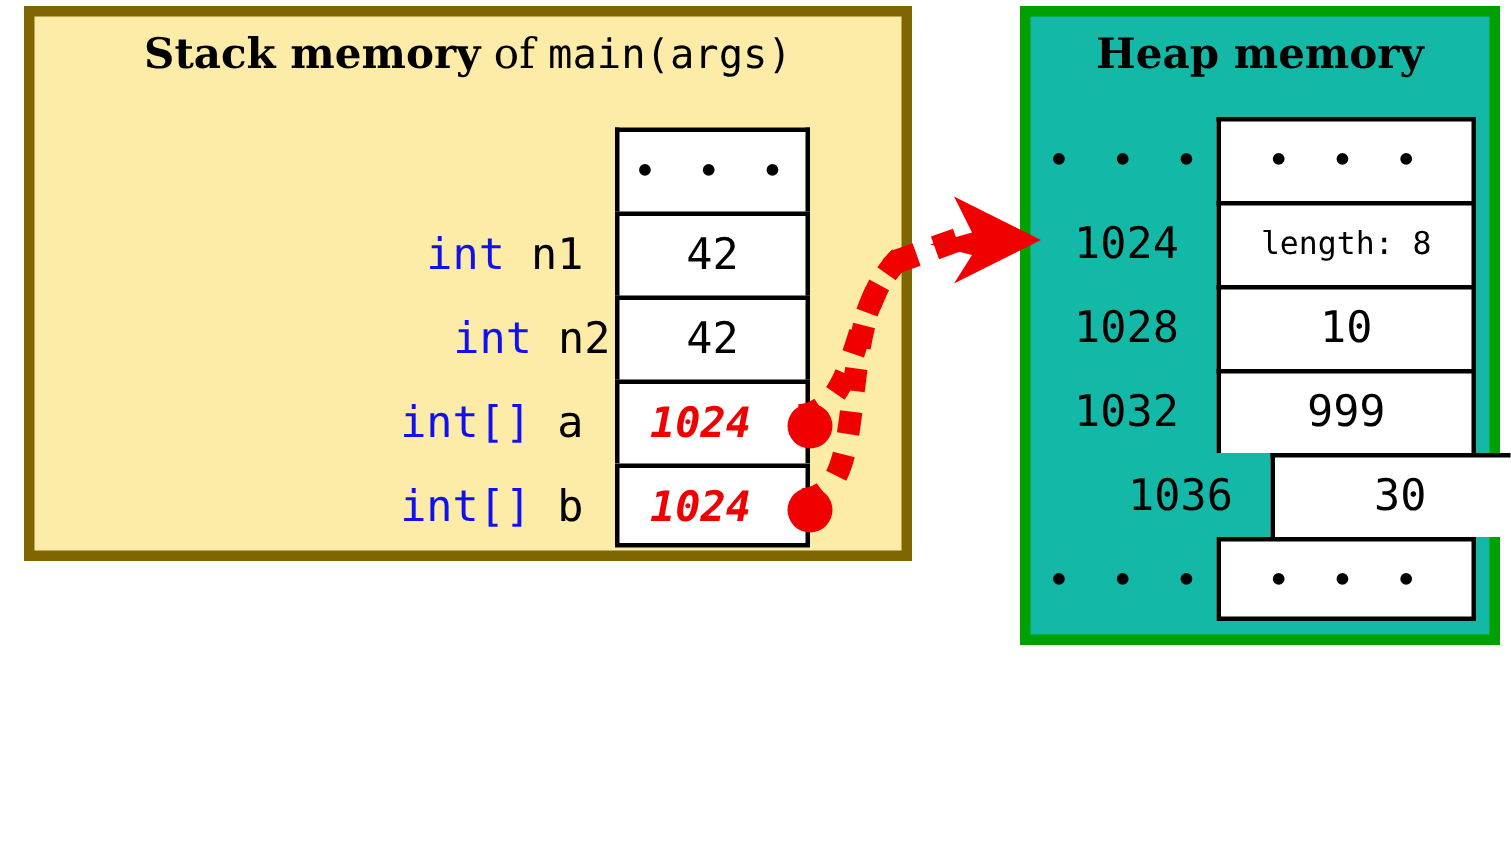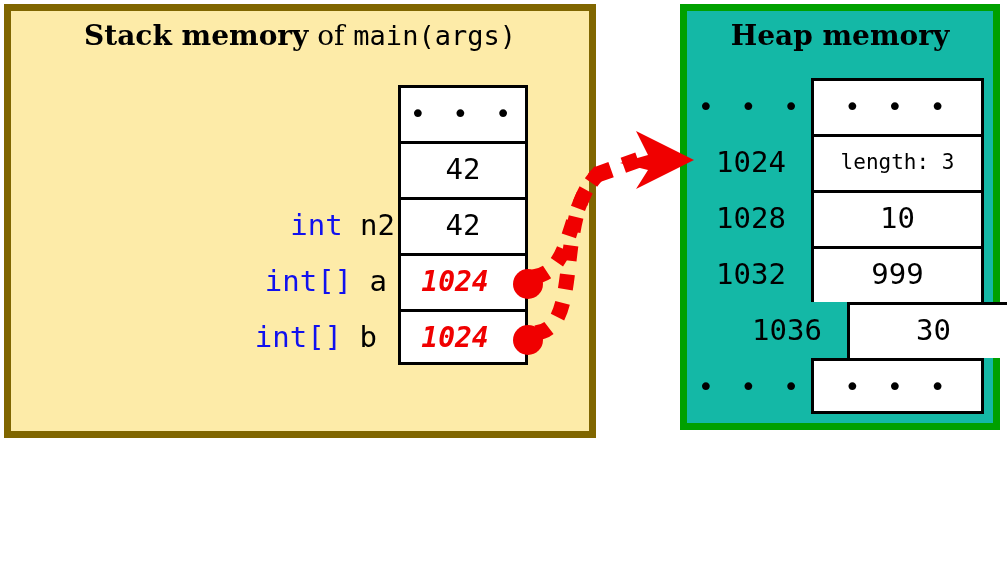--- a/index.html
+++ b/index.html
@@ -11,24 +11,24 @@
     width: 1007px;
     height: 561px;
     position: relative;
     overflow: hidden;
     font-family: "DejaVu Sans Mono", monospace;
   }
 
   
   #stack-panel {
     position: absolute;
-    left: 4px;
+    left: 16px;
     top: 4px;
     width: 592px;
-    height: 434px;
+    height: 370px;
     box-sizing: border-box;
     background: #fdeba8;
     border: 7px solid #806600;
     z-index: 2;
   }
   #stack-title {
     position: absolute;
     left: 0;
     top: 8px;
     width: 100%;
@@ -204,32 +204,36 @@
     <span class="bold-serif">Stack memory</span><span class="plain-serif"> of </span><span class="mono">main(args)</span>
   </div>
 
   <div class="stack-row" style="top:74px;">
     <div class="stack-cell">
       <span class="dots">• • •</span>
     </div>
   </div>
 
   <div class="stack-row" style="top:130px;">
+    <div class="stack-label">
+      <span class="type">int</span>
+      <span class="vname">n1</span>
+    </div>
     <div class="stack-cell">42</div>
   </div>
 
   <div class="stack-row" style="top:186px;padding-left:18px;">
     <div class="stack-label">
       <span class="type">int</span>
       <span class="vname">n2</span>
     </div>
     <div class="stack-cell">42</div>
   </div>
 
-  <div class="stack-row" style="top:242px;padding-left:10px;">
+  <div class="stack-row" style="top:242px;">
     <div class="stack-label">
       <span class="type">int[]</span>
       <span class="vname">a</span>
     </div>
     <div class="stack-cell">
       <span class="ptr">1024</span>
       <span class="red-dot"></span>
     </div>
   </div>
 
@@ -254,21 +258,21 @@
     <div class="heap-addr">
       <span class="dots">• • •</span>
     </div>
     <div class="heap-cell">
       <span class="dots">• • •</span>
     </div>
   </div>
 
   <div class="heap-row" style="top:123px;">
     <div class="heap-addr">1024</div>
-    <div class="heap-cell small">length: 3</div>
+    <div class="heap-cell small">length: 8</div>
   </div>
 
   <div class="heap-row" style="top:179px;">
     <div class="heap-addr">1028</div>
     <div class="heap-cell">10</div>
   </div>
 
   <div class="heap-row" style="top:235px;">
     <div class="heap-addr">1032</div>
     <div class="heap-cell">999</div>

